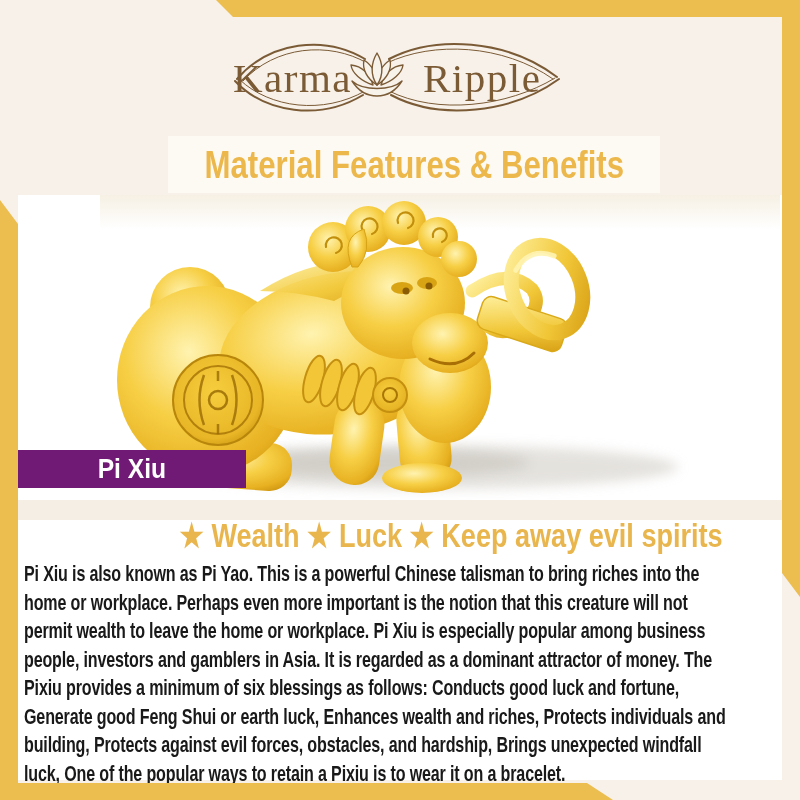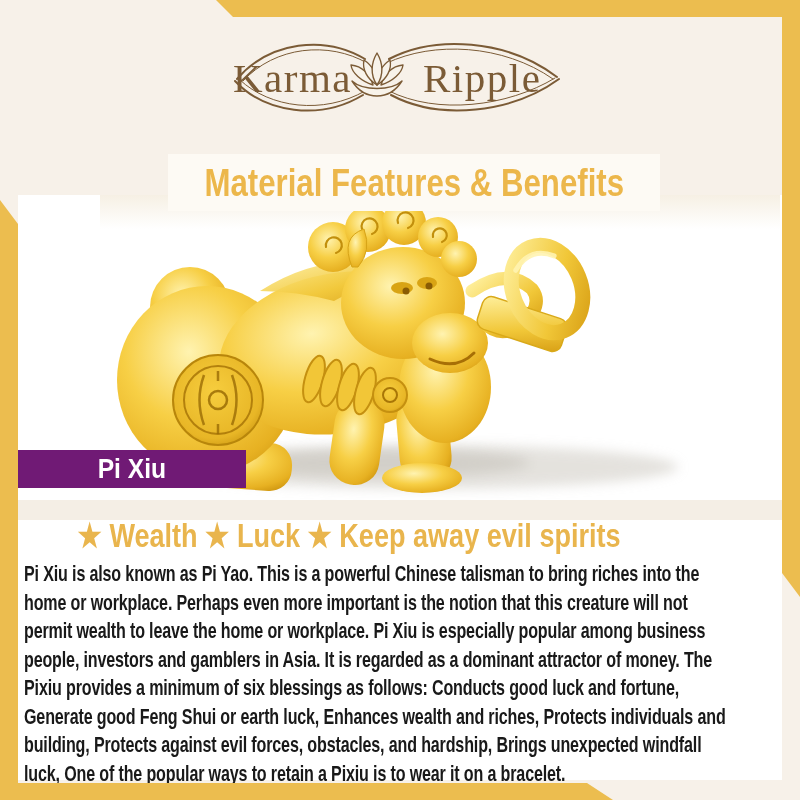--- a/index.html
+++ b/index.html
@@ -20,21 +20,21 @@
     clip-path:polygon(0 0,100% 24px,100% 100%,0 100%);}
   .frame-bottom{left:0;top:783px;width:613px;height:17px;
     clip-path:polygon(0 0,587px 0,613px 100%,0 100%);}
 
   
   .logo{left:225px;top:33px;width:350px;height:85px;z-index:3;}
 
   
   .title-band{
     left:168px;top:136px;width:492px;height:57px;background:#fdfaf4;z-index:3;
-    display:flex;align-items:center;justify-content:center;margin-top:18px;
+    display:flex;align-items:center;justify-content:center;
   }
   .title-band span{
     display:inline-block;transform:scaleX(0.8);transform-origin:center;
     font-size:39px;font-weight:bold;color:#ecb74b;white-space:nowrap;
     letter-spacing:0;
   }
 
   
   .panel{left:18px;top:195px;width:764px;height:585px;background:#ffffff;z-index:1;}
 
@@ -49,21 +49,21 @@
     left:18px;top:450px;width:228px;height:38px;background:#701a75;z-index:4;
     display:flex;align-items:center;justify-content:center;
   }
   .pixiu-banner span{
     display:inline-block;transform:scaleX(0.88);
     color:#ffffff;font-weight:bold;font-size:28px;white-space:nowrap;
   }
 
   
   .benefits-heading{
-    left:18px;top:516px;width:764px;height:44px;z-index:3;text-align:left;
+    left:18px;top:516px;width:764px;height:44px;z-index:3;text-align:right;
   }
   .benefits-heading span{
     display:inline-block;transform:scaleX(0.82);transform-origin:center;
     font-size:33px;font-weight:bold;color:#e9b54d;white-space:nowrap;
   }
 
   
   .description{
     left:24px;top:560px;width:1100px;z-index:3;
     transform:scaleX(0.73);transform-origin:left top;

